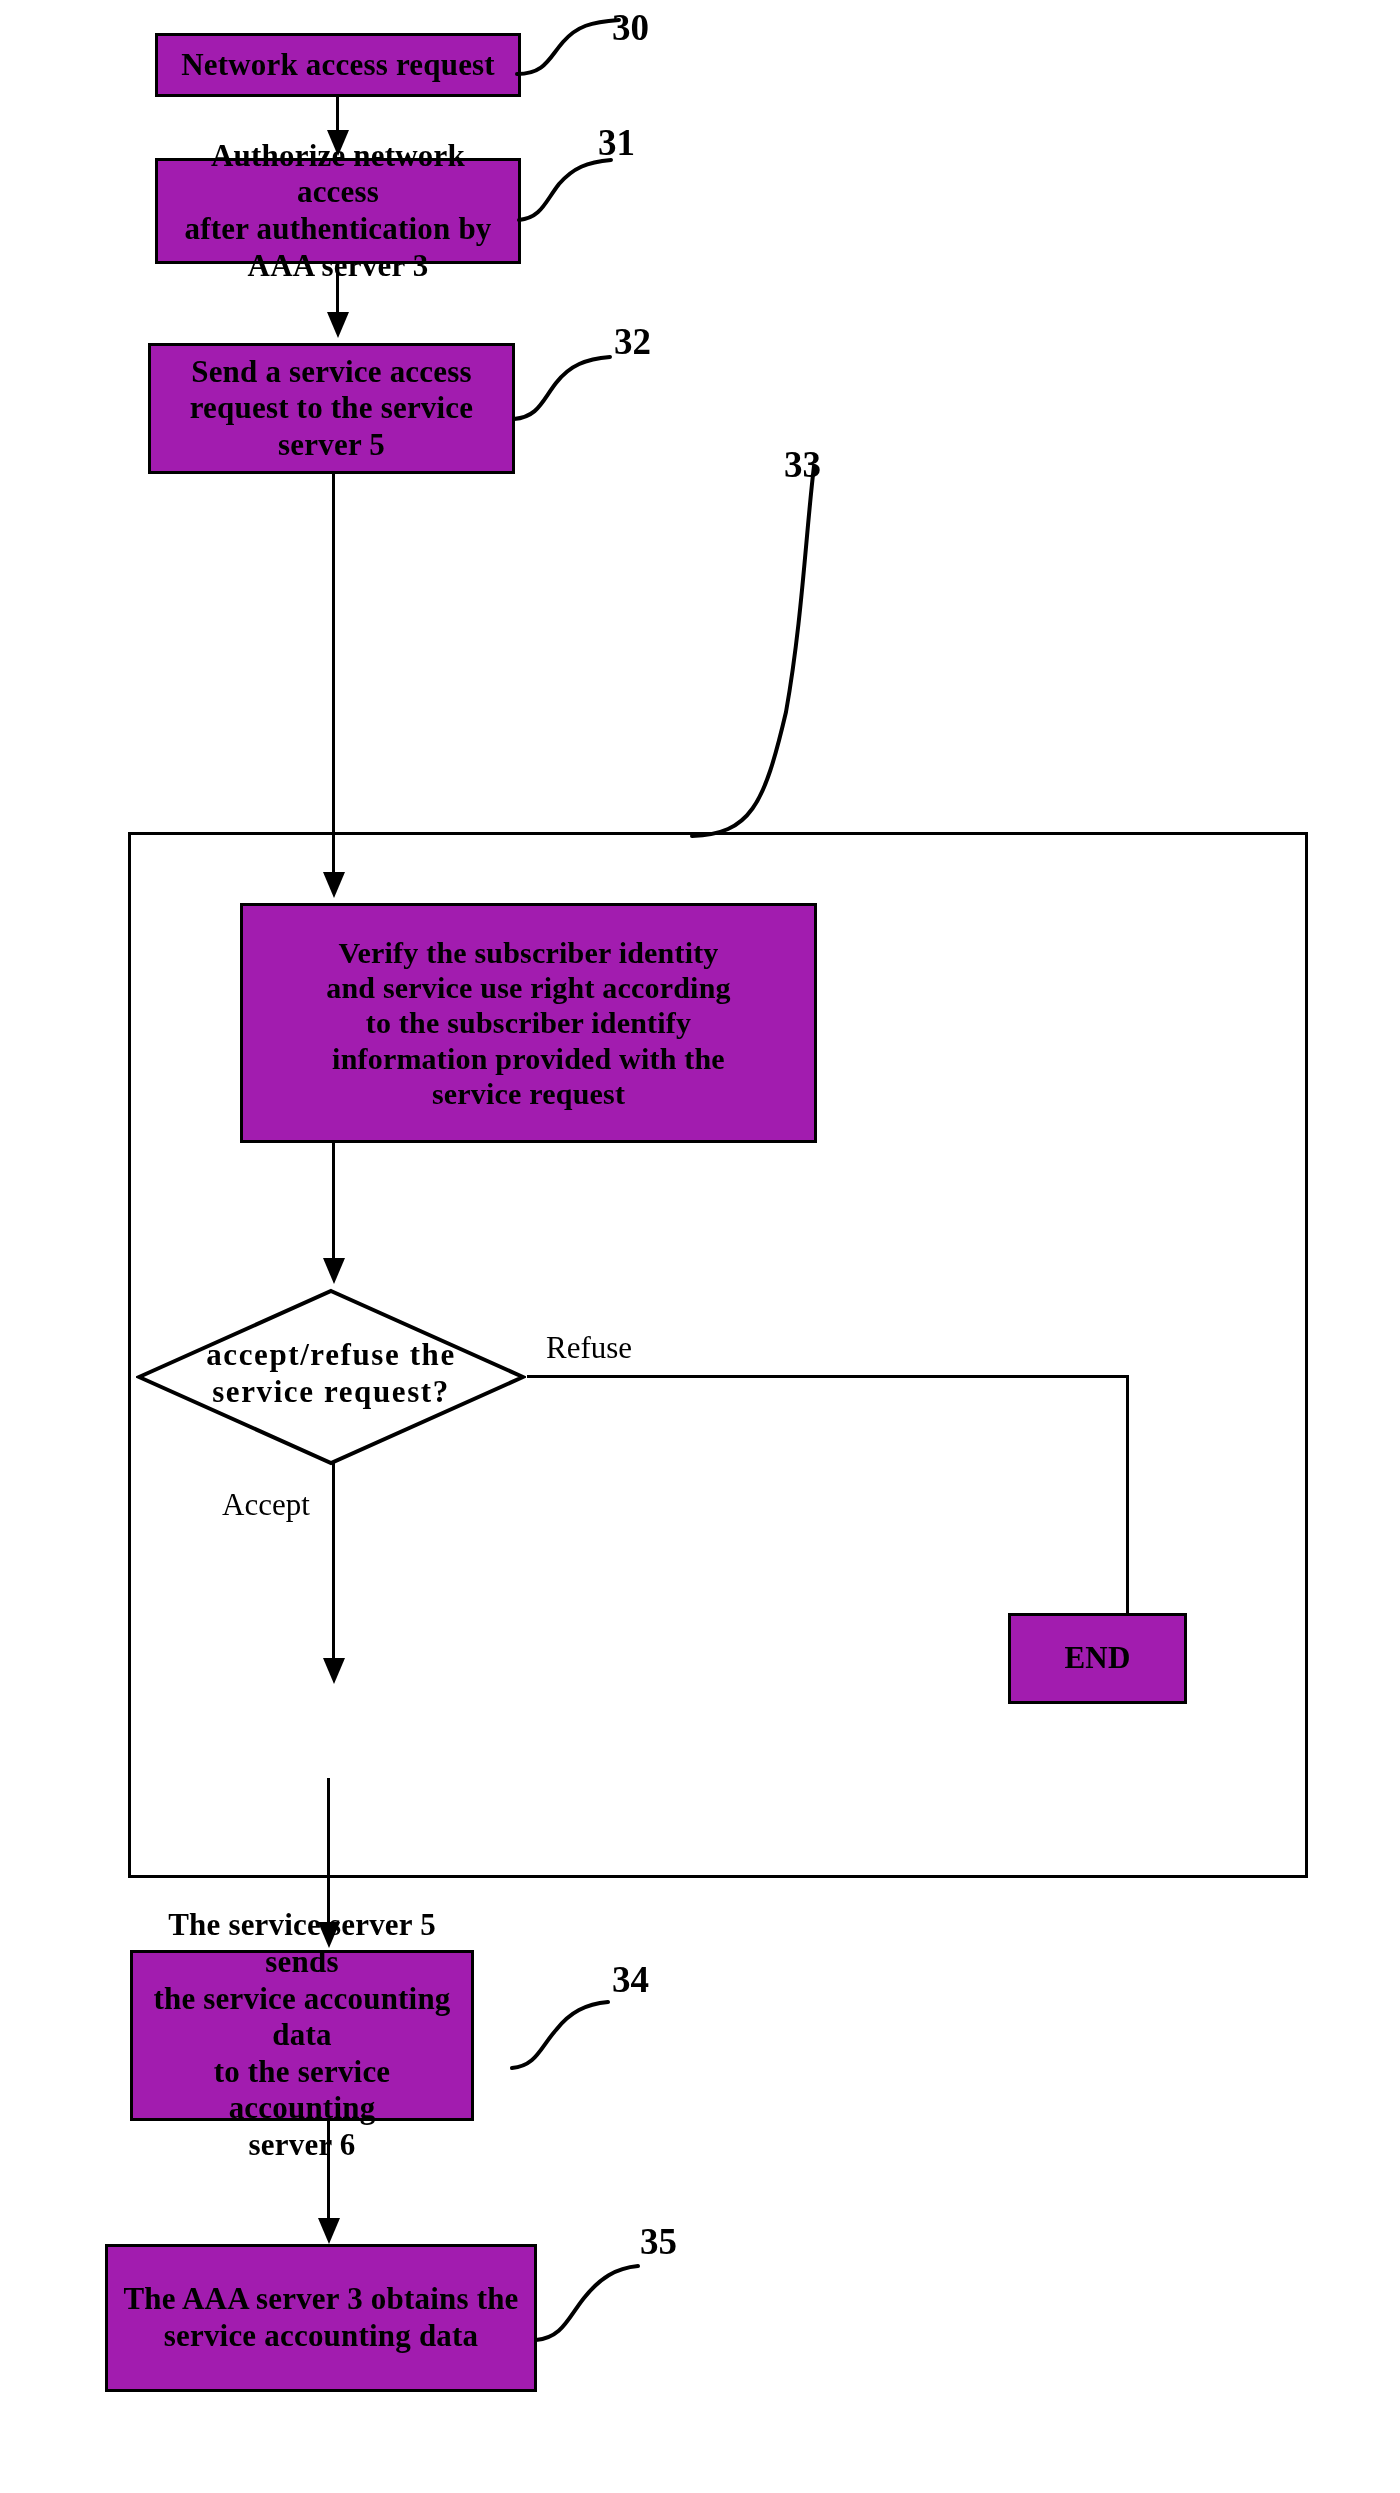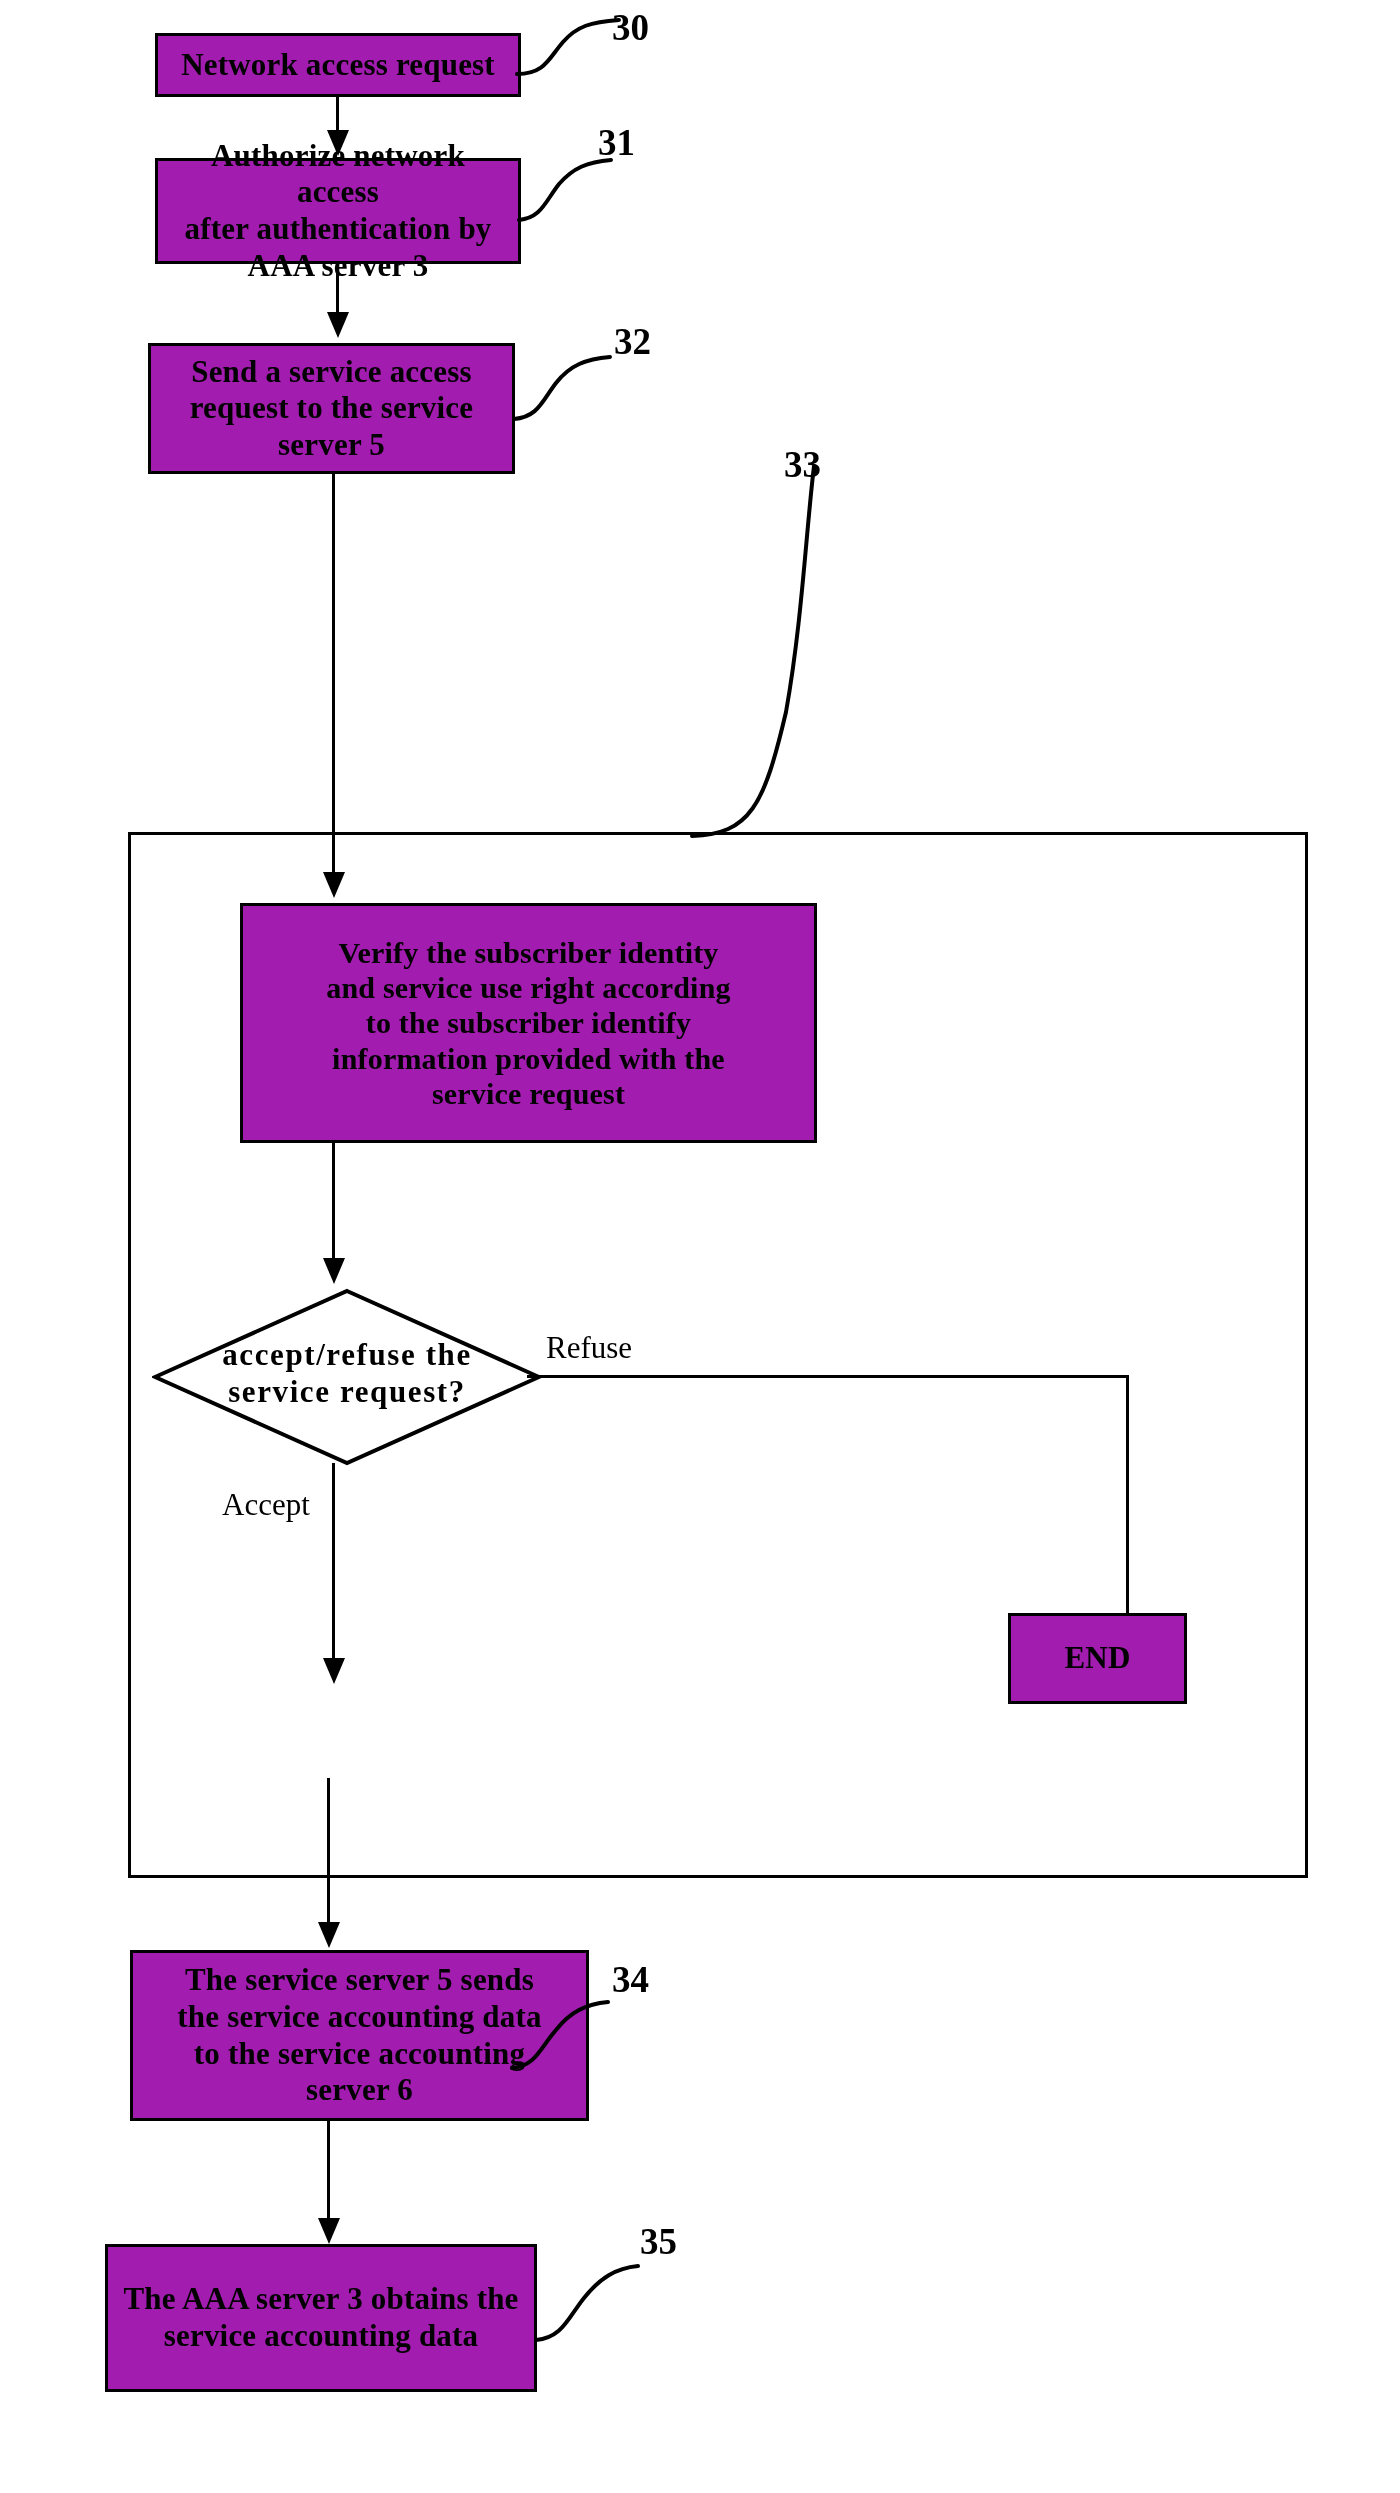--- a/index.html
+++ b/index.html
@@ -156,21 +156,21 @@
     <span class="txt">Verify the subscriber identity
 and service use right according
 to the subscriber identify
 information provided with the
 service request</span>
   </div>
 
   <div class="vline" style="left:332px; top:1143px; height:120px;"></div>
   <div class="arrow-down" style="left:323px; top:1258px;"></div>
 
-  <div class="diamond-wrap" style="left:152px; top:1288px; width:390px; height:178px;">
+  <div class="diamond-wrap" style="left:136px; top:1288px; width:390px; height:178px;">
     <svg width="390" height="178" viewBox="0 0 390 178">
       <polygon points="195,3 387,89 195,175 3,89" fill="#ffffff" stroke="#000000" stroke-width="4"></polygon>
     </svg>
     <div class="diamond-label" style="top:48px;">accept/refuse the
 service request?</div>
   </div>
 
   <div class="hline" style="left:527px; top:1375px; width:602px;"></div>
   <div class="vline" style="left:1126px; top:1375px; height:277px;"></div>
   <div class="arrow-down" style="left:1117px; top:1648px;"></div>
@@ -181,21 +181,21 @@
   <div class="edge-label" style="left:222px; top:1487px;">Accept</div>
 
 
   <div class="box" style="left:1008px; top:1613px; width:179px; height:91px;">
     <span class="txt">END</span>
   </div>
 
   <div class="vline" style="left:327px; top:1778px; height:148px;"></div>
   <div class="arrow-down" style="left:318px; top:1922px;"></div>
 
-  <div class="box" style="left:130px; top:1950px; width:459px; height:171px;">
+  <div class="box" style="left:130px; top:1950px; width:344px; height:171px;">
     <span class="txt">The service server 5 sends
 the service accounting data
 to the service accounting
 server 6</span>
   </div>
   <div class="leader" style="left:508px; top:1998px; width:105px; height:72px;">
     <svg width="105" height="72" viewBox="0 0 105 72">
       <path d="M4,70 C28,68 32,50 48,32 C62,14 78,6 100,4" stroke="#000" stroke-width="4" fill="none" stroke-linecap="round"></path>
     </svg>
   </div>

